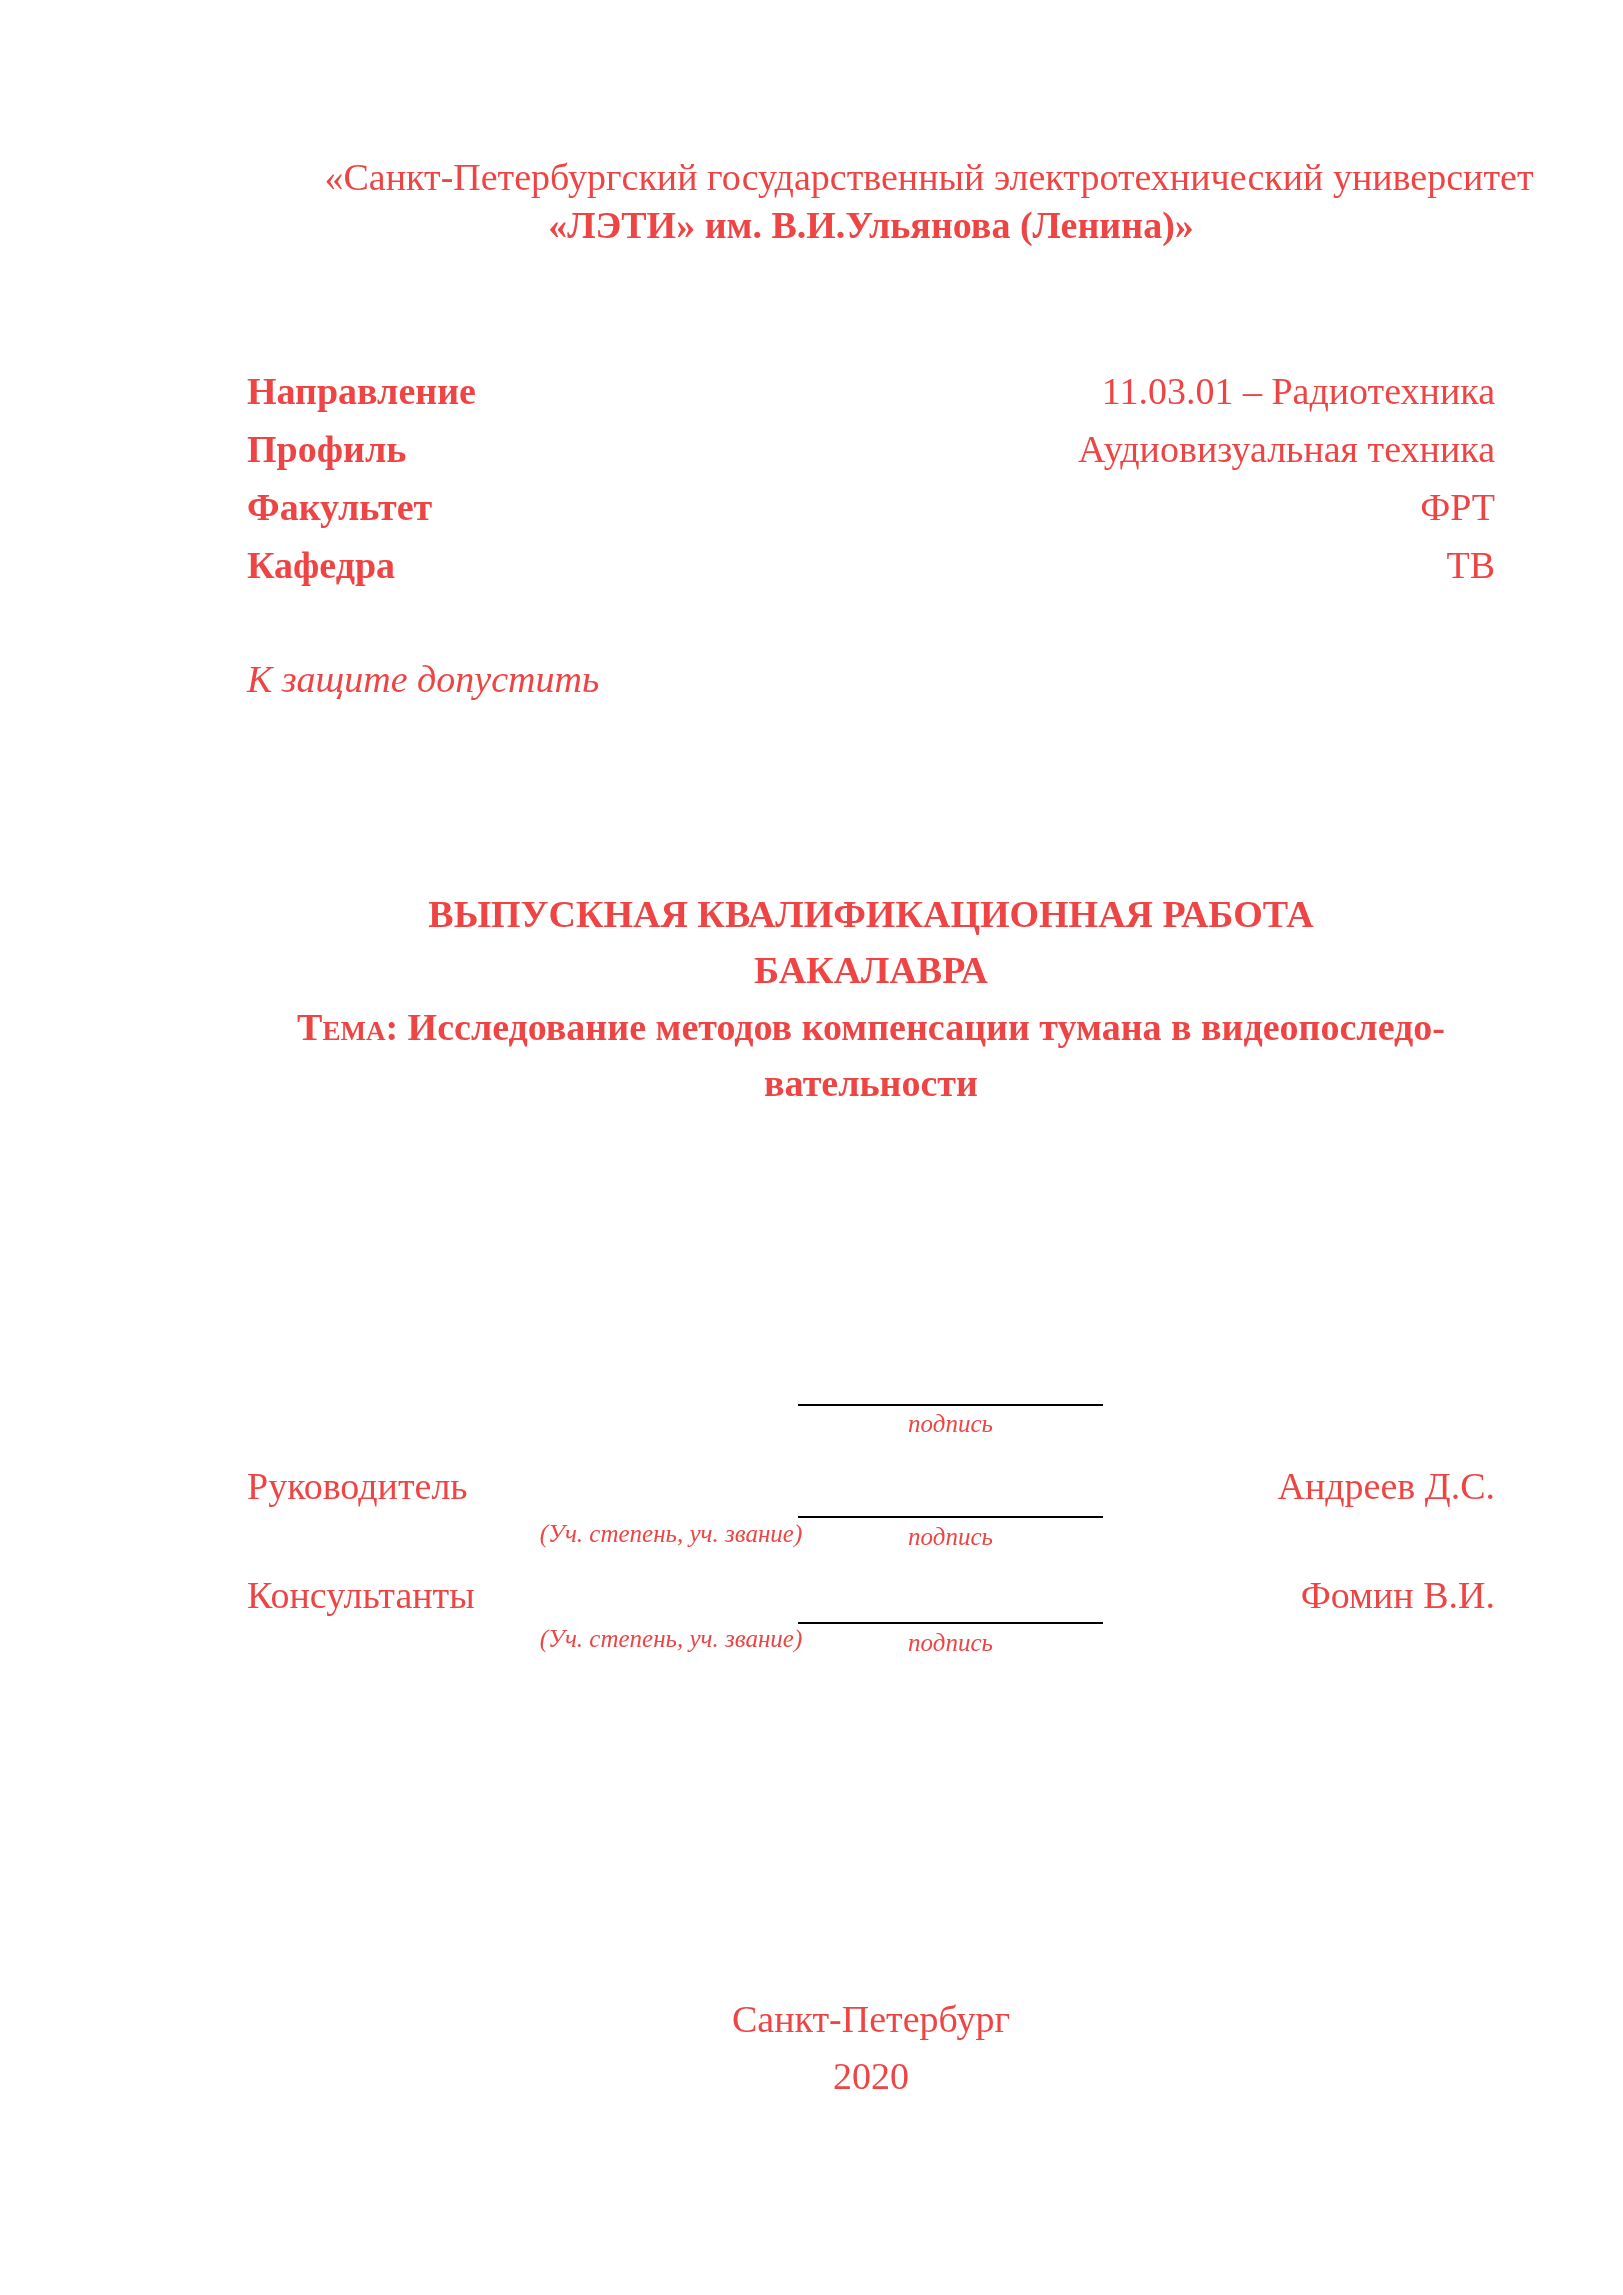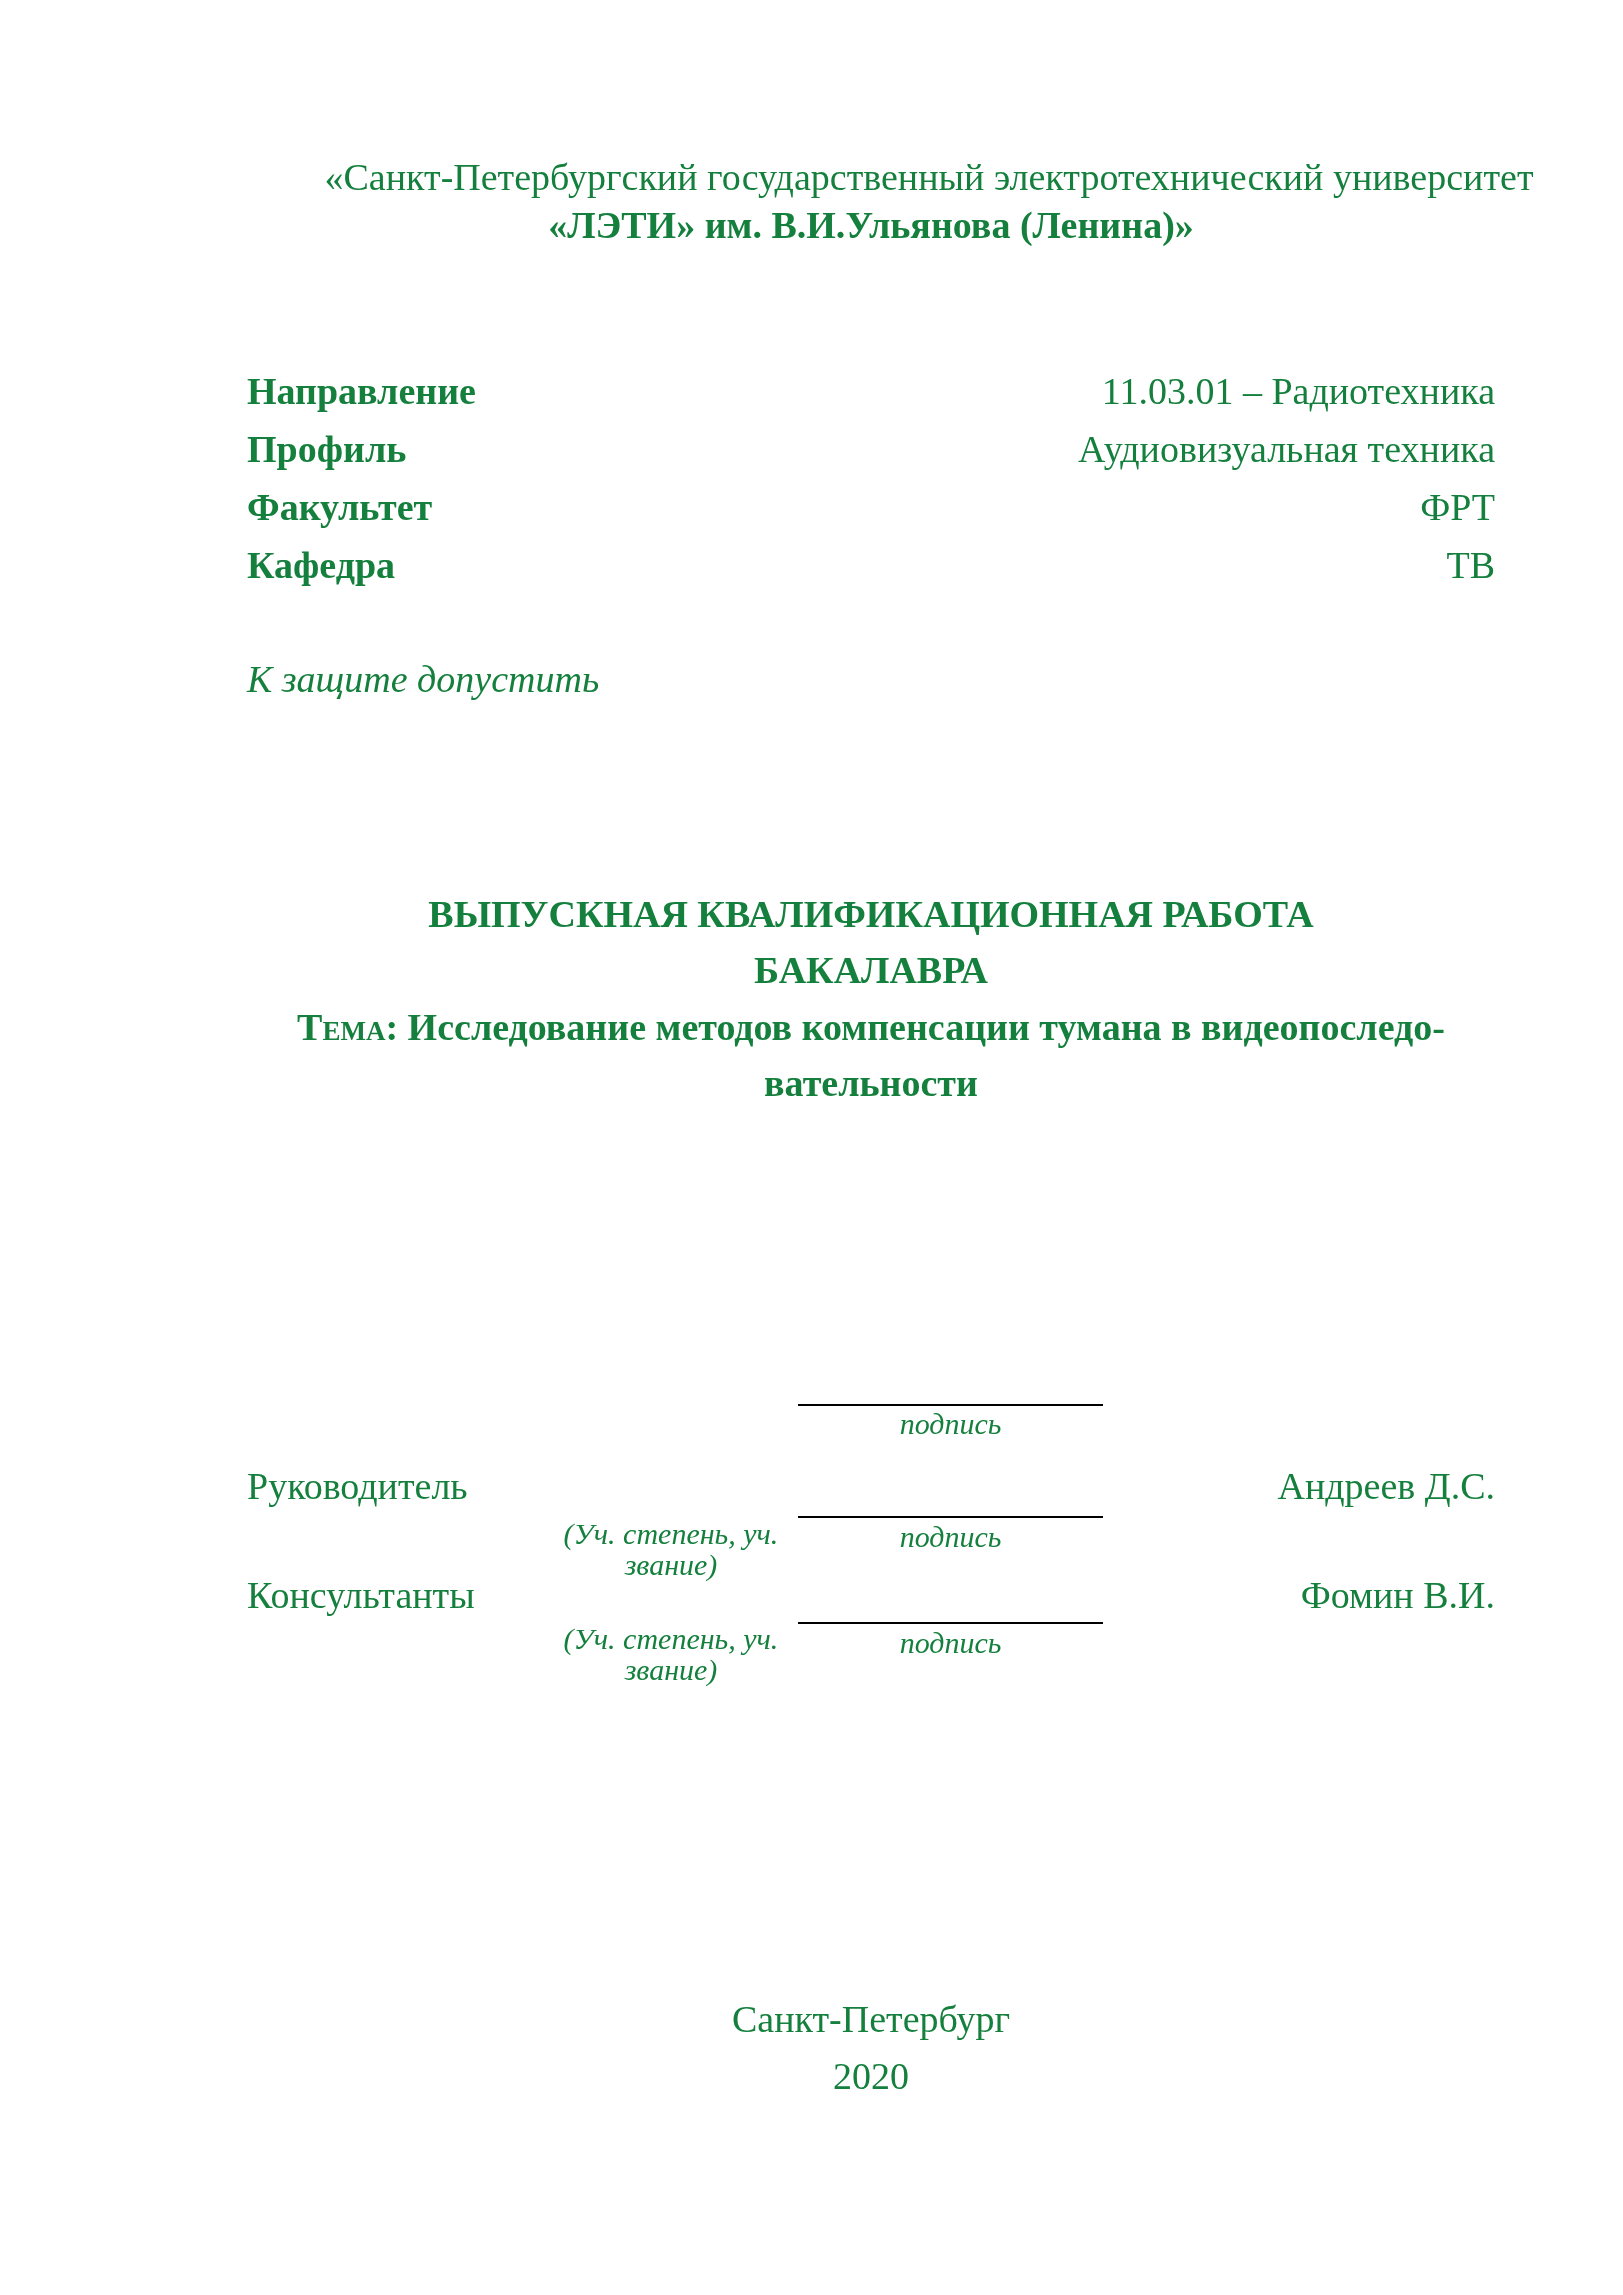--- a/index.html
+++ b/index.html
@@ -1,34 +1,34 @@
 <!DOCTYPE html>
 <html style="font-size:12.6px"><head>
 <meta charset="utf-8">
 <style>
   html, body { margin: 0; padding: 0; background: #ffffff; }
   .page {
     position: relative;
     width: 1623px;
     height: 2295px;
     background: #ffffff;
-    color: #15803d;
+    color: #ef4444;
     font-family: "Liberation Serif", "DejaVu Serif", serif;
     font-size: 38px;
     overflow: hidden;
   }
   .abs { position: absolute; }
   .content { left: 247px; width: 1248px; }
   .center { text-align: center; }
   .bold { font-weight: bold; }
   .italic { font-style: italic; }
   .lh56 { line-height: 44px; }
   .lh52 { line-height: 41px; }
   .row { display: flex; justify-content: space-between; align-items: baseline; }
-  .small { font-size: 30px; line-height: 31px; }
+  .small { font-size: 25px; line-height: 31px; }
   .smallcaps { font-variant: small-caps; }
   .indent1 { padding-left: 58px; }
   .sig-line {
     position: absolute;
     left: 798px;
     width: 305px;
     height: 0;
     border-top: 2.4px solid #000000;
   }
   .sig-caption {

